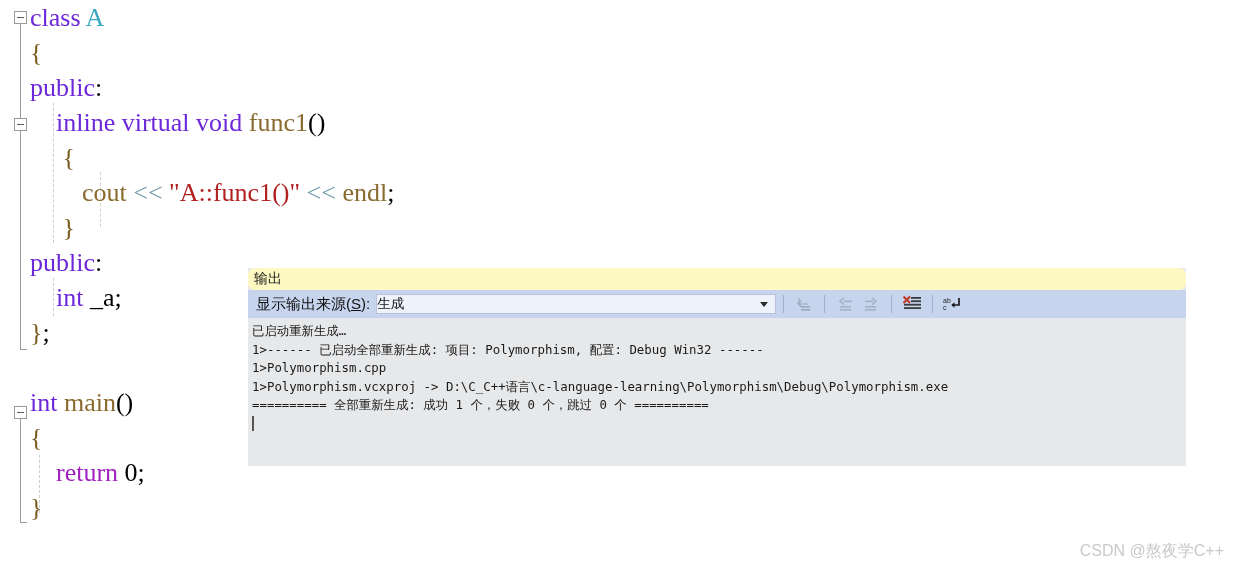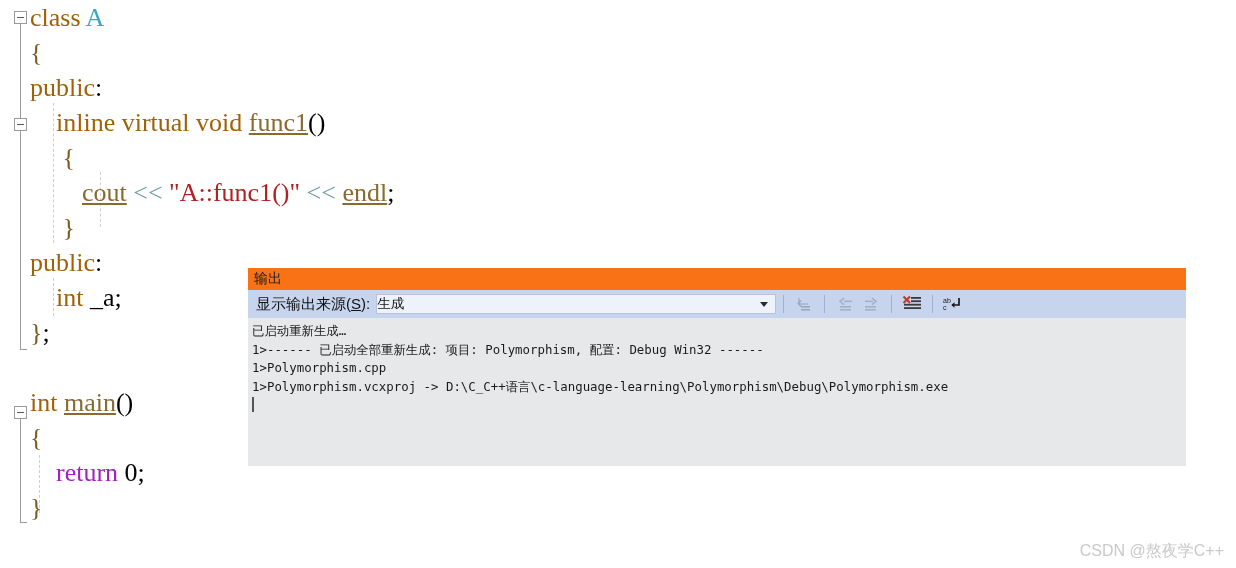--- a/index.html
+++ b/index.html
@@ -33,23 +33,23 @@
     font-size: 26px;
     color: #000000;
   }
   .code-text {
     position: absolute;
     left: 30px;
     white-space: pre;
   }
 
   
-  .kw   { color: #a16207; margin-top: 12px; }
+  .kw   { color: #6d28d9; margin-top: 12px; }
   .cls  { color: #3aa8c1; }
-  .fn   { color: #8a6a2f; text-decoration: underline; }
+  .fn   { color: #8a6a2f; }
   .str  { color: #b22020; }
   .op   { color: #6c9aa8; }
   .ctl  { color: #a020c0; }
   .num  { color: #000000; }
   .pl   { color: #000000; }
   .brace{ color: #7a5c1e; }
 
   
   .fold-box {
     position: absolute;
@@ -88,25 +88,26 @@
     position: absolute;
     left: 248px;
     top: 268px;
     width: 938px;
     height: 198px;
     background: #e7e8ea;
     box-sizing: border-box;
   }
   #output-titlebar {
     height: 22px;
-    background: #f97316;
+    background: #fef9c3;
     display: flex;
     align-items: center;
     padding-left: 6px;
     box-sizing: border-box;
+    border-radius: 7px;
   }
   #output-title {
     font-family: "Liberation Sans", sans-serif;
     font-size: 14px;
     color: #1a1a1a;
   }
   #output-toolbar {
     height: 28px;
     background: #c7d4ee;
     display: flex;
@@ -307,18 +308,19 @@
       </svg>
     </div>
   </div>
 
   <div id="output-body">
     <div id="output-lines">
         <div class="out-line">已启动重新生成…</div>
         <div class="out-line">1&gt;------ 已启动全部重新生成: 项目: Polymorphism, 配置: Debug Win32 ------</div>
         <div class="out-line">1&gt;Polymorphism.cpp</div>
         <div class="out-line">1&gt;Polymorphism.vcxproj -&gt; D:\C_C++语言\c-language-learning\Polymorphism\Debug\Polymorphism.exe</div>
+        <div class="out-line">========== 全部重新生成: 成功 1 个，失败 0 个，跳过 0 个 ==========</div>
       </div>
     <div class="out-line"><span id="out-caret"></span></div>
   </div>
 </div>
 
 <div id="watermark">CSDN @熬夜学C++</div>
 
 </body></html>

